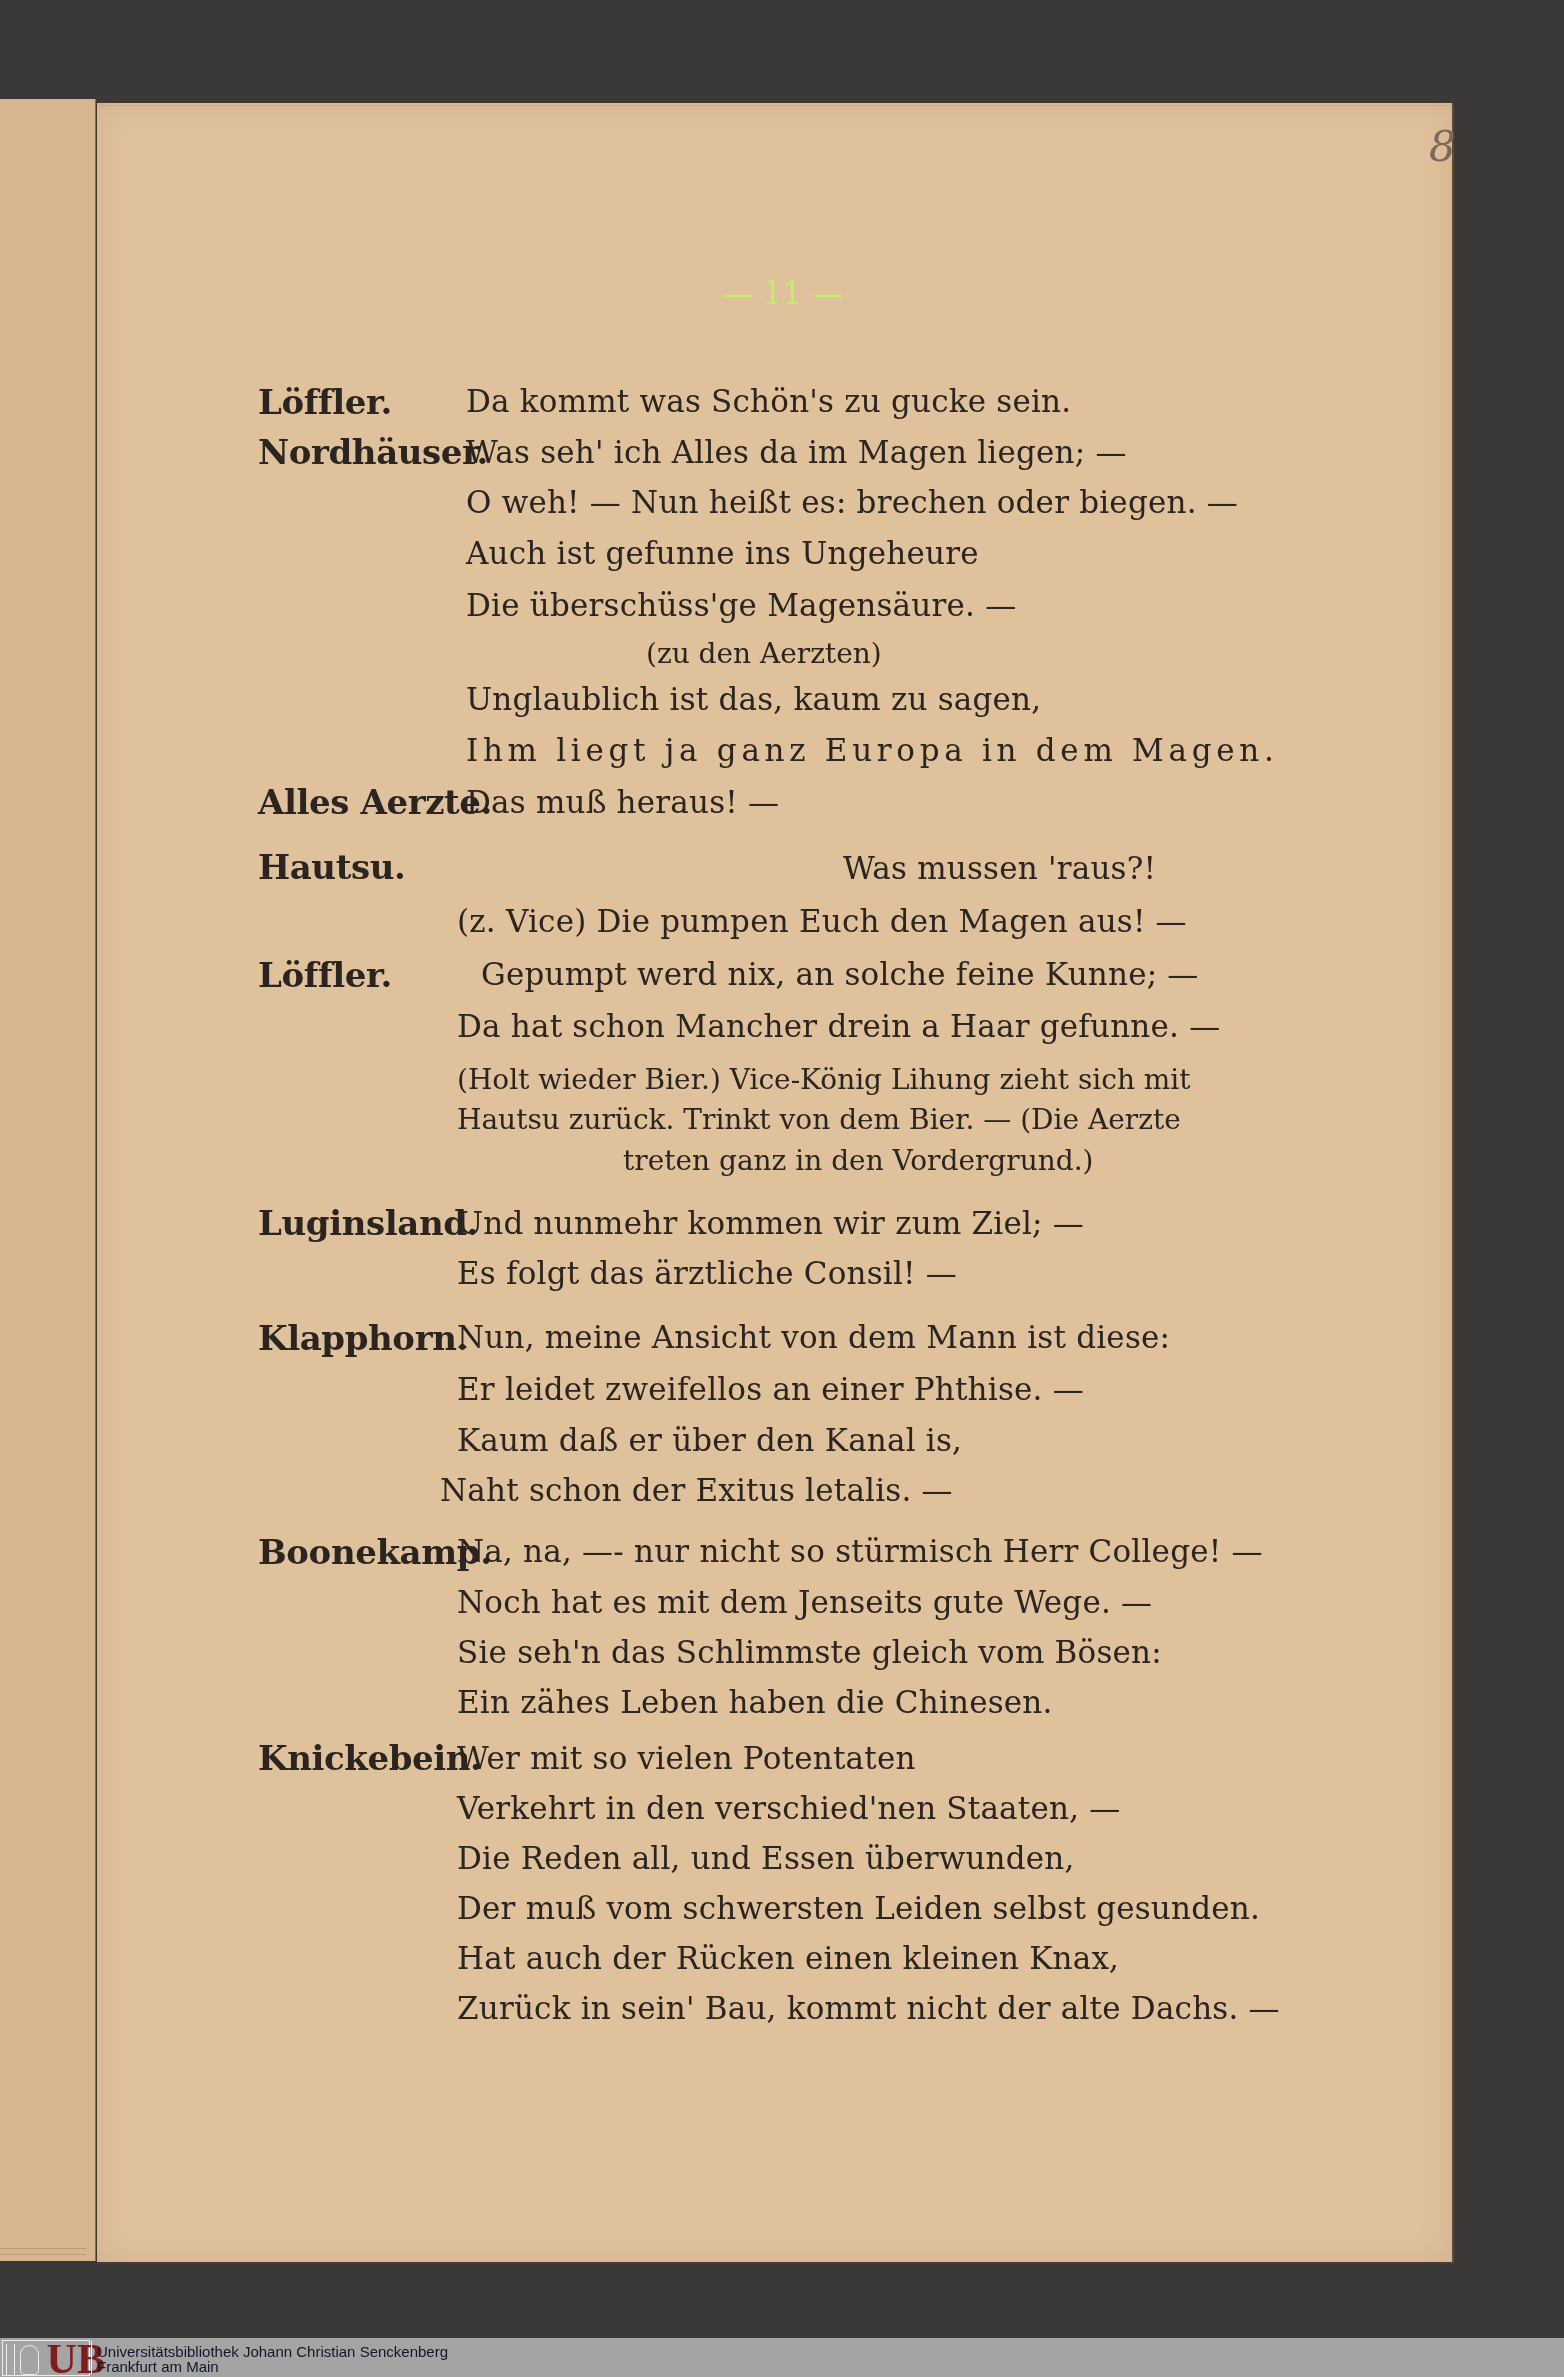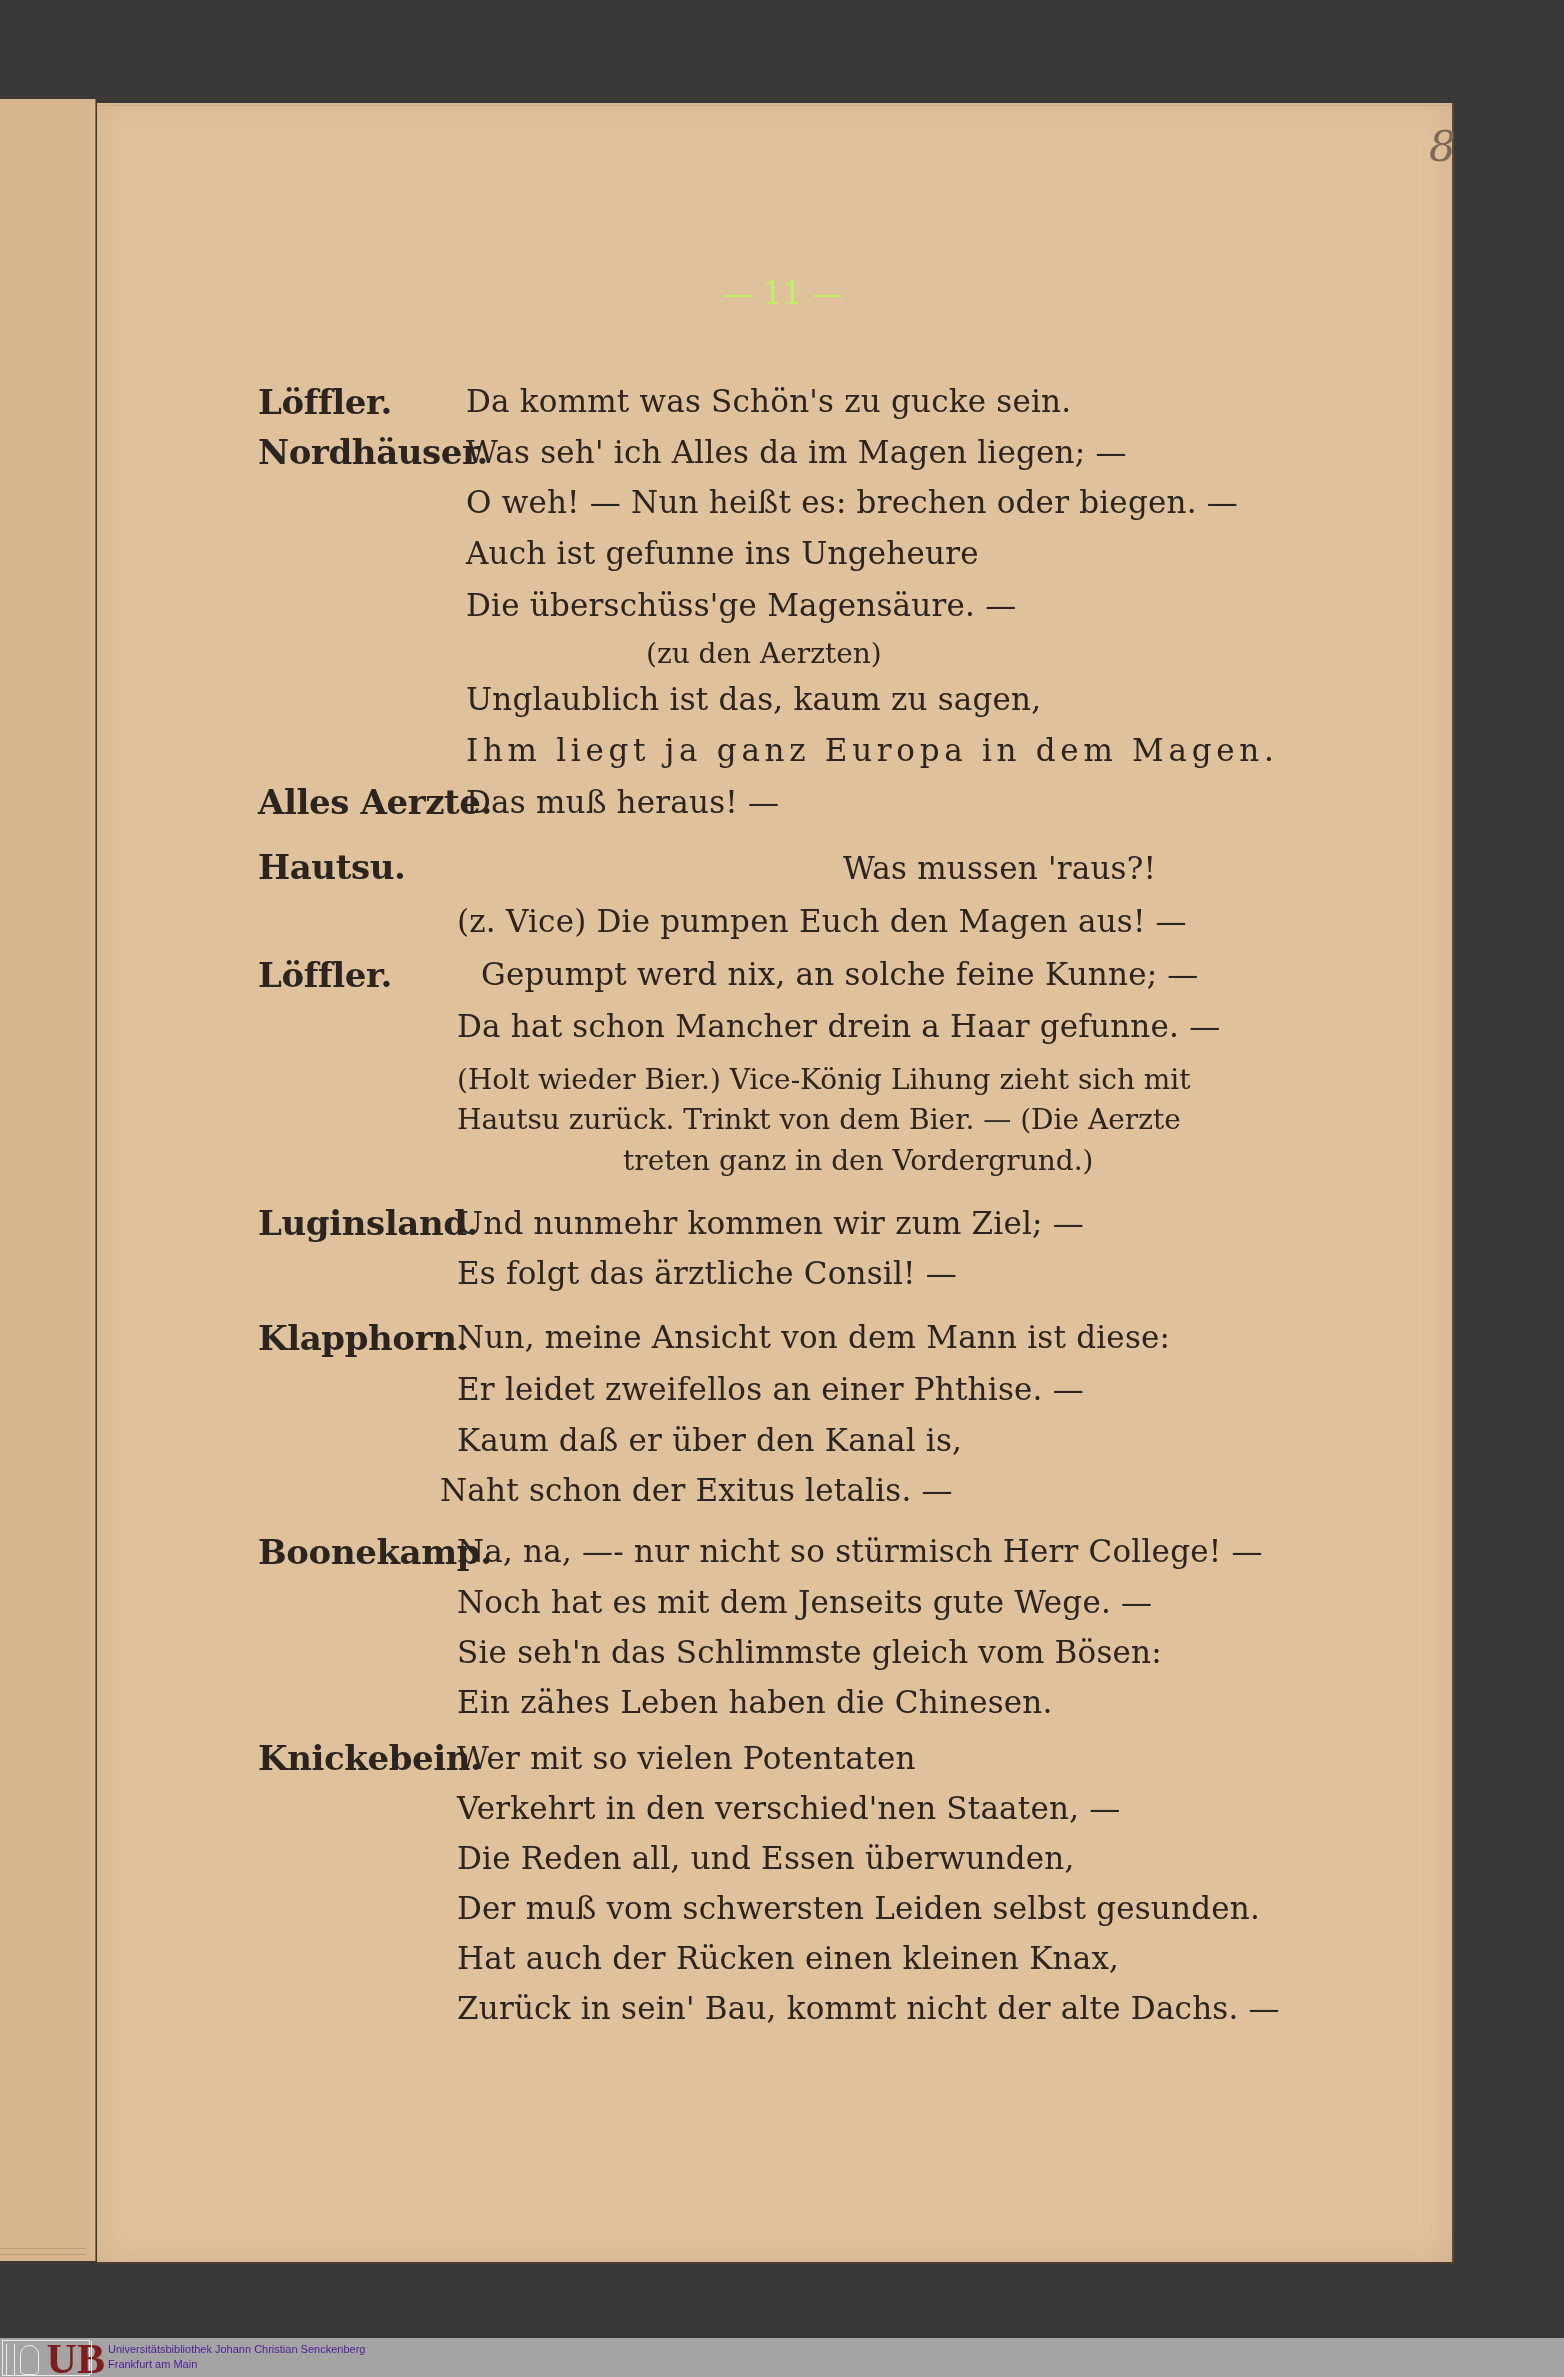--- a/index.html
+++ b/index.html
@@ -67,22 +67,22 @@
   }
   .footer .logo-face {
     position:absolute; left:17px; top:4.7px; width:17px; height:28px;
     border:1.6px solid #eee; border-radius:9.4px 9.4px 4.7px 4.7px;
   }
   .footer .logo-ub {
     position:absolute; left:44px; top:1.6px; font-family:"Liberation Serif", serif;
     font-weight:bold; font-size:42px; color:#7f1d1d; line-height:34px;
   }
   .footer .inst1, .footer .inst2 {
-    position:absolute; left:108px; font-family:"Liberation Sans", sans-serif;
-    color:#4c1d95; font-size:11px; line-height:1;
+    position:absolute; left:97px; font-family:"Liberation Sans", sans-serif;
+    color:#0f172a; font-size:15px; line-height:1;
   }
   .footer .inst1 { top:5.5px; }
   .footer .inst2 { top:21px; }
   .footer .divider {
     position:absolute; left:91px; top:3.1px; width:0.8px; height:33px; background:#eee;
   }
 </style>
 </head>
 <body>
 

